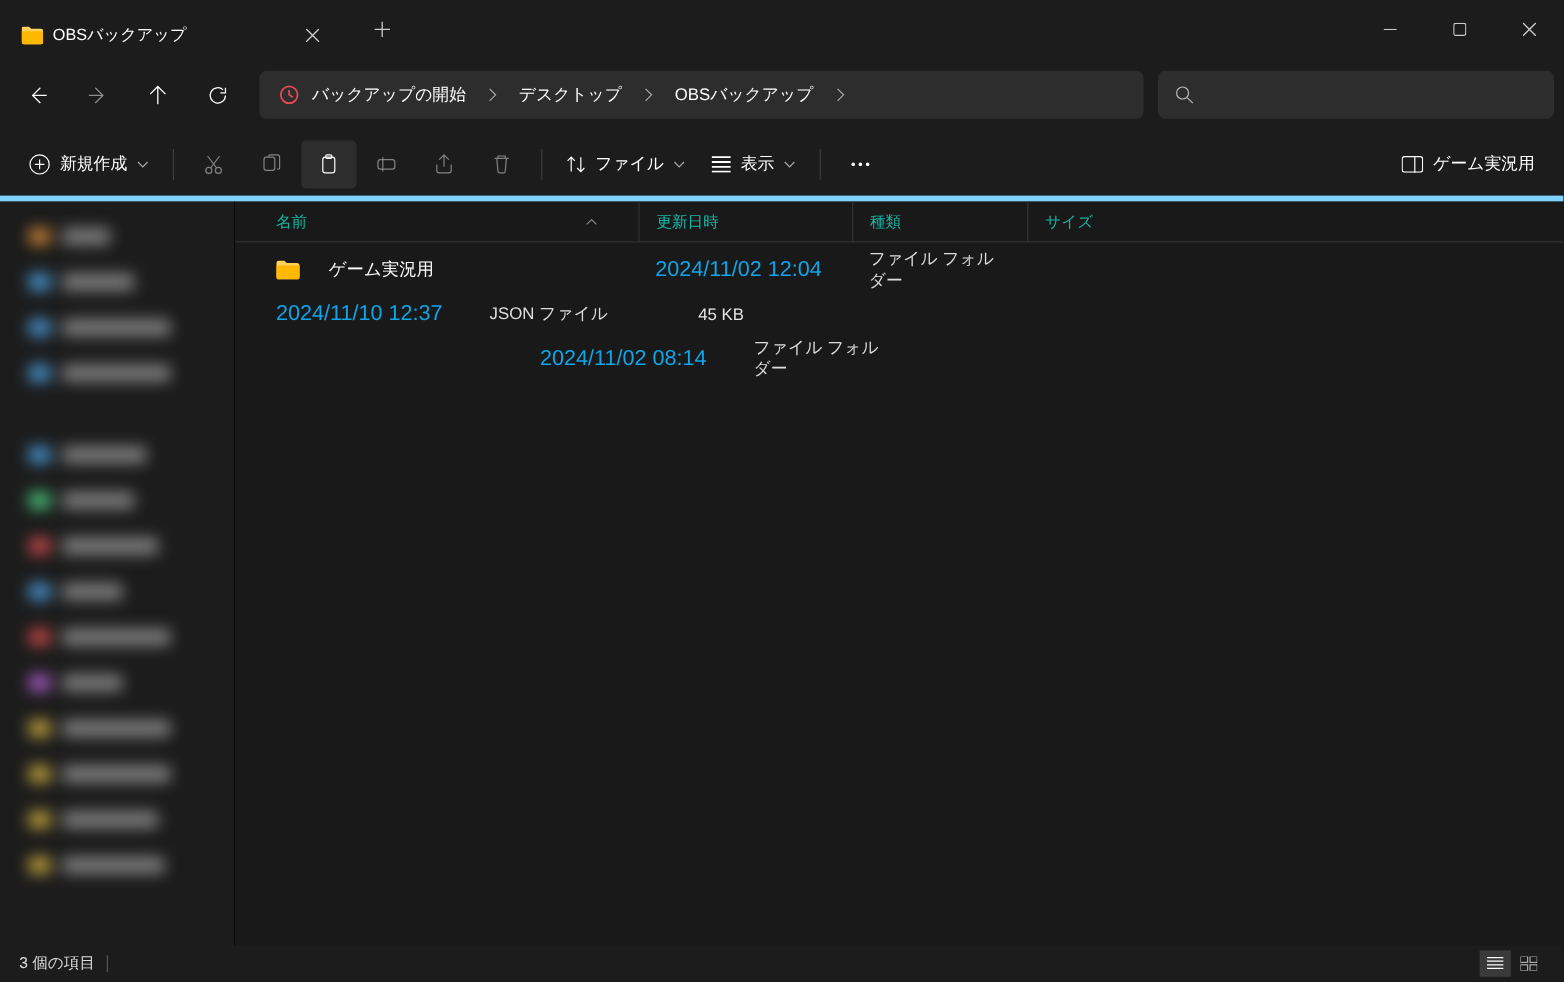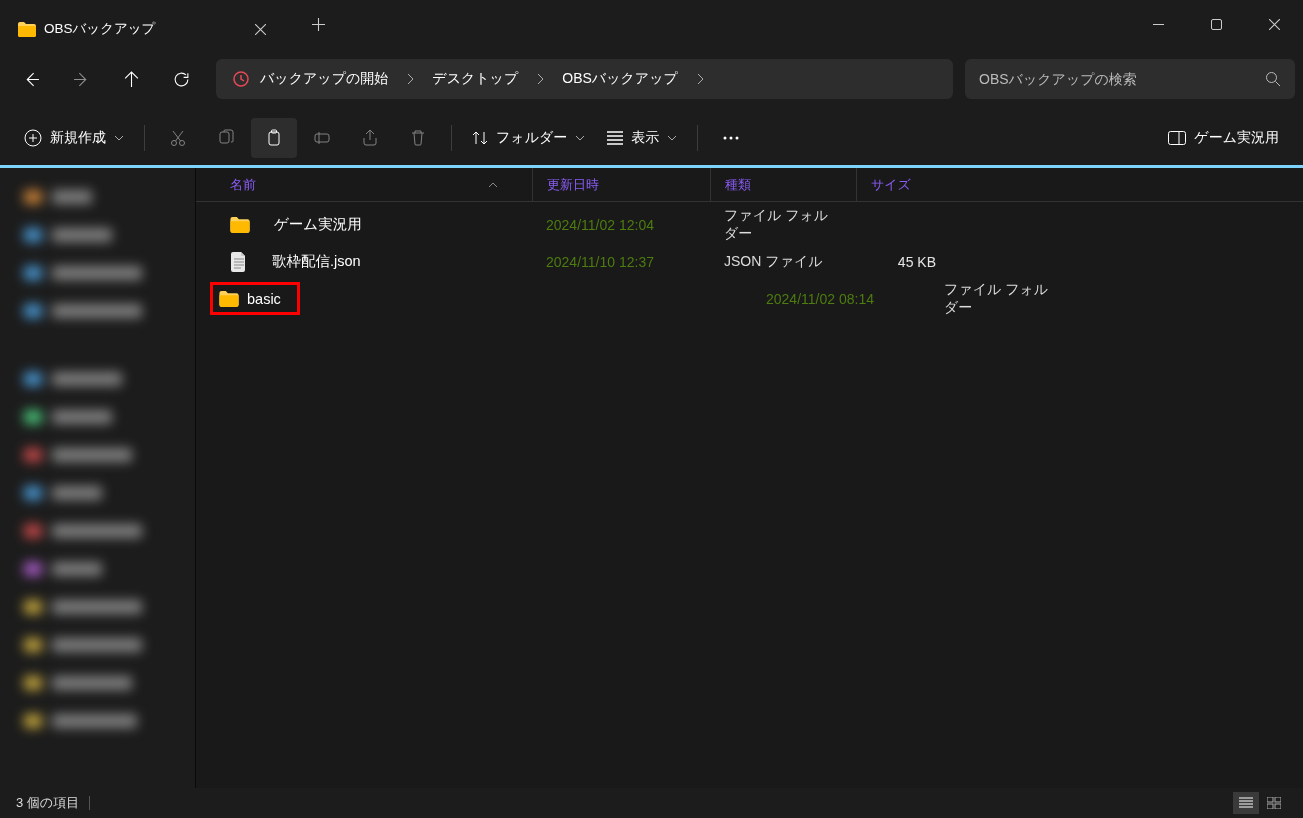--- a/index.html
+++ b/index.html
@@ -20,47 +20,47 @@
 .nav-btn { width: 46px; height: 40px; display: flex; align-items: center; justify-content: center; cursor: pointer; border-radius: 4px; }
 .nav-btn.disabled { opacity: 0.5; cursor: default; }
 .breadcrumb { flex: 1; background: #2d2d2d; height: 40px; border-radius: 6px; display: flex; align-items: center; padding: 0 6px; margin: 12px 8px; }
 .bc-item { display: flex; align-items: center; gap: 10px; padding: 0 10px; height: 32px; cursor: pointer; border-radius: 4px; font-size: 14px; }
 .bc-chevron { display: flex; align-items: center; justify-content: center; width: 24px; height: 32px; cursor: pointer; }
 .search-box { width: 330px; background: #2d2d2d; height: 40px; border-radius: 6px; display: flex; align-items: center; padding: 0 14px; }
 .search-input { flex: 1; background: transparent; border: none; outline: none; color: #bbb; font-size: 14px; }
 .search-input::placeholder { color: #bbb; }
 
 
-.toolbar { height: 58px; background: #1c1c1c; display: flex; align-items: center; padding: 0 14px; gap: 2px; border-bottom: 3px solid #7dd3fc; }
+.toolbar { height: 58px; background: #1c1c1c; display: flex; align-items: center; padding: 0 14px; gap: 2px; border-bottom: 5px solid #7dd3fc; }
 .tb-btn { height: 40px; display: flex; align-items: center; gap: 8px; padding: 0 10px; cursor: pointer; border-radius: 4px; font-size: 14px; }
 .tb-icon-btn { width: 46px; height: 40px; display: flex; align-items: center; justify-content: center; cursor: pointer; border-radius: 4px; }
 .tb-icon-btn.disabled { opacity: 0.45; cursor: default; }
 .tb-sep { width: 1px; height: 26px; background: #3d3d3d; margin: 0 8px; }
 
 
 .main { display: flex; height: 620px; }
 .sidebar { width: 196px; background: #1c1c1c; overflow: hidden; border-right: 1px solid #0a0a0a; }
 .sidebar-blur { width: 190px; height: 100%; filter: blur(6px); opacity: 0.9; padding: 10px 14px; }
 .sb-item { height: 38px; display: flex; align-items: center; gap: 10px; padding: 0 10px; }
 .sb-dot { width: 18px; height: 14px; border-radius: 3px; }
 .sb-text { width: 80px; height: 14px; background: #888; border-radius: 3px; }
 
 .content { flex: 1; background: #191919; display: flex; flex-direction: column; }
 .columns { height: 34px; display: flex; align-items: center; border-bottom: 1px solid #333; padding-left: 20px; }
-.col { font-size: 13px; color: #8b5cf6; padding: 0 14px; height: 34px; display: flex; align-items: center; border-left: 1px solid #333; gap: 10px; }
+.col { font-size: 13px; color: #14b8a6; padding: 0 14px; height: 34px; display: flex; align-items: center; border-left: 1px solid #333; gap: 10px; }
 .col:first-child { border-left: none; }
 .col-name { width: 316px; }
 .col-date { width: 178px; }
 .col-type { width: 146px; }
 .col-size { width: 94px; }
 
 .file-list { flex: 1; padding-top: 4px; }
 .file-row { height: 37px; display: flex; align-items: center; padding-left: 20px; cursor: pointer; }
 .file-row .cell-name { width: 316px; display: flex; align-items: center; gap: 24px; padding: 0 14px; font-size: 14.5px; }
-.file-row .cell-date { width: 178px; padding: 0 14px; font-size: 14px; color: #4d7c0f; }
+.file-row .cell-date { width: 178px; padding: 0 14px; font-size: 18px; color: #0ea5e9; }
 .file-row .cell-type { width: 146px; padding: 0 14px; font-size: 14px; color: #ddd; }
 .file-row .cell-size { width: 94px; padding: 0 14px; font-size: 14px; color: #e5e5e5; text-align: right; }
 .highlight { border: 3px solid #ff0000; padding: 0; width: 90px; height: 33px; display: inline-flex; align-items: center; }
 .highlight-inner { display: flex; align-items: center; gap: 8px; padding: 0 6px; }
 
 
 .statusbar { height: 30px; background: #1c1c1c; display: flex; align-items: center; padding: 0 16px; font-size: 13px; color: #ddd; }
 .status-sep { width: 1px; height: 14px; background: #555; margin: 0 10px; }
 .view-btns { margin-left: auto; display: flex; gap: 2px; }
 .view-btn { width: 26px; height: 22px; display: flex; align-items: center; justify-content: center; cursor: pointer; }
@@ -163,21 +163,20 @@
     <div class="bc-item">
       <span>OBSバックアップ</span>
     </div>
     <div class="bc-chevron">
       <svg width="8" height="12" viewBox="0 0 8 12">
           <path d="M2 1l5 5-5 5" fill="none" stroke="#aaa" stroke-width="1"></path>
         </svg>
     </div>
   </div>
   <div class="search-box">
-    <input class="search-input" placeholder="OBSバックアップの検索" style="">
     <span>
       <svg width="16" height="16" viewBox="0 0 16 16">
           <circle cx="6.5" cy="6.5" r="5" fill="none" stroke="#bbb" stroke-width="1"></circle>
           <path d="M10.5 10.5L15 15" stroke="#bbb" stroke-width="1"></path>
         </svg>
     </span>
   </div>
 </div>
 
 <div class="toolbar">
@@ -231,21 +230,21 @@
         <path d="M3 4h12M6 4V2h6v2M5 4l1 11a1 1 0 001 1h4a1 1 0 001-1l1-11" fill="none" stroke="#fff" stroke-width="1"></path>
       </svg>
   </div>
   <div class="tb-sep"></div>
   <div class="tb-btn">
     <span>
       <svg width="16" height="16" viewBox="0 0 16 16">
           <path d="M4 2v12M1 5l3-3 3 3M12 14V2M9 11l3 3 3-3" fill="none" stroke="#fff" stroke-width="1"></path>
         </svg>
     </span>
-    <span>フォルダー</span>
+    <span>ファイル</span>
     <span>
       <svg width="10" height="6" viewBox="0 0 10 6">
           <path d="M1 1l4 4 4-4" fill="none" stroke="#aaa" stroke-width="1"></path>
         </svg>
     </span>
   </div>
   <div class="tb-btn">
     <span>
       <svg width="16" height="14" viewBox="0 0 16 14">
           <path d="M0 1h16M0 5h16M0 9h16M0 13h16" stroke="#fff" stroke-width="1.5"></path>
@@ -369,48 +368,25 @@
                 <path d="M0 4h18v9a2 2 0 01-2 2H2a2 2 0 01-2-2V4z" fill="#ffb900"></path>
               </svg>
           </span>
           <span>ゲーム実況用</span>
         </div>
         <div class="cell-date">2024/11/02 12:04</div>
         <div class="cell-type">ファイル フォルダー</div>
         <div class="cell-size"></div>
       </div>
       <div class="file-row">
-        <div class="cell-name">
-          <span>
-            <svg class="file-icon" viewBox="0 0 16 20">
-                <path d="M2 0h8l4 4v14a2 2 0 01-2 2H2a2 2 0 01-2-2V2a2 2 0 012-2z" fill="#e8e8e8"></path>
-                <path d="M10 0v4h4" fill="#ccc"></path>
-                <path d="M3 7h10M3 10h10M3 13h10M3 16h7" stroke="#888" stroke-width="1"></path>
-              </svg>
-          </span>
-          <span>歌枠配信.json</span>
-        </div>
         <div class="cell-date">2024/11/10 12:37</div>
         <div class="cell-type">JSON ファイル</div>
         <div class="cell-size">45 KB</div>
       </div>
       <div class="file-row" style="padding-left:14px;">
-        <div class="cell-name" style="padding:0;">
-          <span class="highlight">
-            <span class="highlight-inner">
-              <span>
-                <svg class="folder-icon" viewBox="0 0 18 15">
-                    <path d="M0 2a2 2 0 012-2h4l2 2h8a2 2 0 012 2v9a2 2 0 01-2 2H2a2 2 0 01-2-2V2z" fill="#ffd158"></path>
-                    <path d="M0 4h18v9a2 2 0 01-2 2H2a2 2 0 01-2-2V4z" fill="#ffb900"></path>
-                  </svg>
-              </span>
-              <span>basic</span>
-            </span>
-          </span>
-        </div>
         <div class="cell-date" style="margin-left:226px;">2024/11/02 08:14</div>
         <div class="cell-type">ファイル フォルダー</div>
         <div class="cell-size"></div>
       </div>
     </div>
   </div>
 </div>
 
 <div class="statusbar">
   <span>3 個の項目</span>

